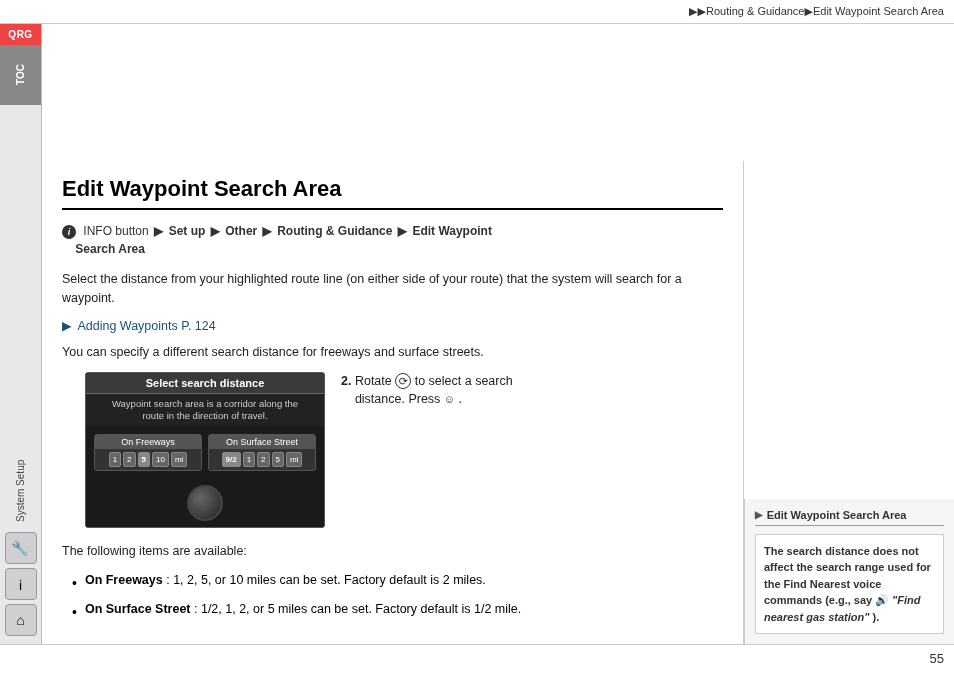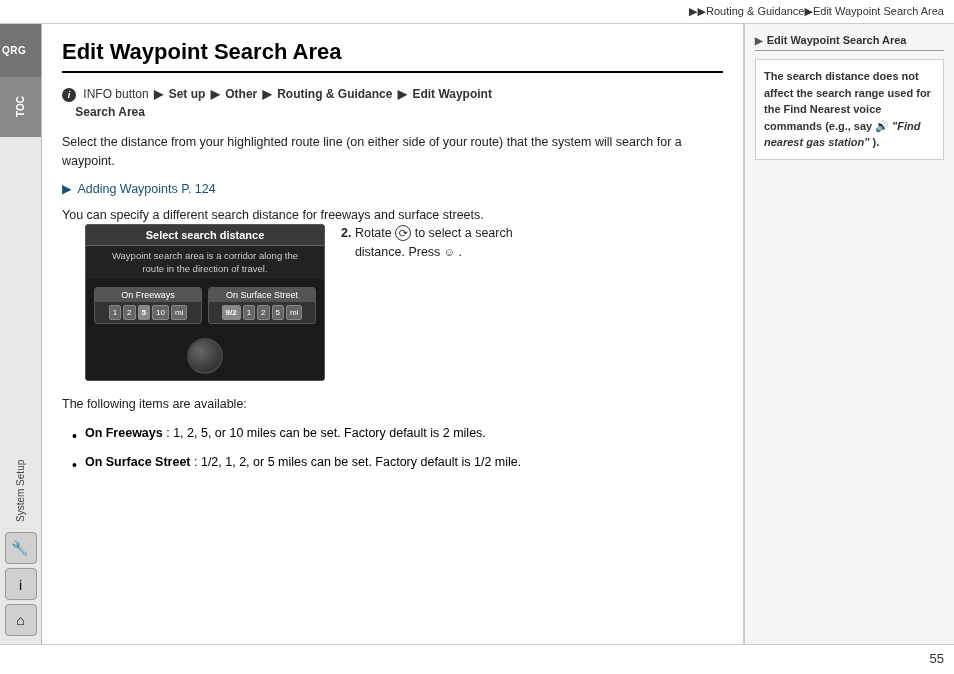--- a/index.html
+++ b/index.html
@@ -39,26 +39,27 @@
     .sidebar {
       width: 42px;
       background: #e8e8e8;
       border-right: 1px solid #bbb;
       display: flex;
       flex-direction: column;
       align-items: center;
     }
 
     .sidebar-qrg {
-      background: #737373;
+      background: #ef4444;
       color: #fff;
       width: 100%;
+      text-align: center;
       font-size: 10px;
       font-weight: bold;
-      padding: 21px 2px;
+      padding: 5px 2px;
       letter-spacing: 0.5px;
     }
 
     .sidebar-toc {
       background: #888;
       color: #fff;
       width: 100%;
       text-align: center;
       font-size: 10px;
       font-weight: bold;
@@ -103,20 +104,21 @@
       justify-content: center;
       cursor: pointer;
       font-size: 14px;
     }
 
     
     .content-area {
       flex: 1;
       display: flex;
       overflow: hidden;
+      align-items: flex-end;
     }
 
     
     .main-content {
       flex: 1;
       padding: 15px 20px 15px 20px;
       overflow-y: auto;
       border-right: 1px solid #ccc;
     }
 
@@ -170,20 +172,21 @@
       text-decoration: none;
     }
     .link-icon {
       color: #1a5276;
       margin-right: 3px;
     }
 
     .separator-text {
       font-size: 12.5px;
       color: #222;
+      margin-bottom: 10px;
       line-height: 1.5;
     }
 
     
     .image-steps-row {
       display: flex;
       gap: 16px;
       margin-bottom: 14px;
       align-items: flex-start;
     }

